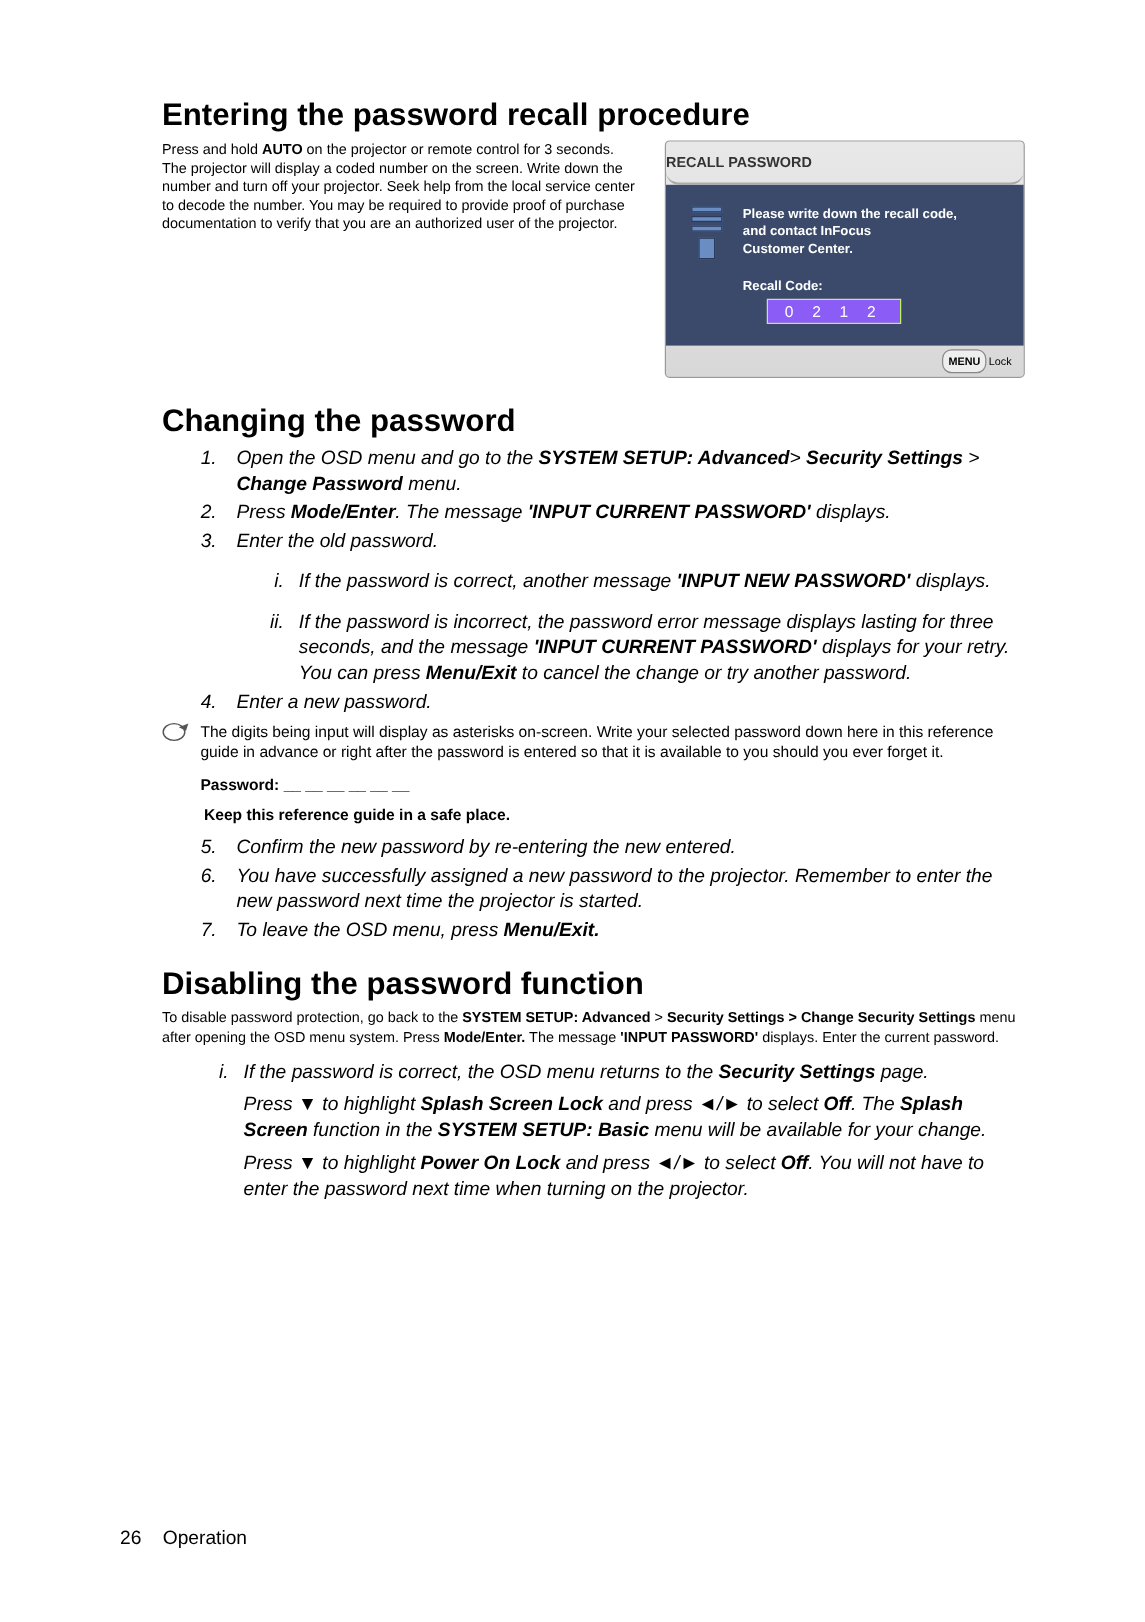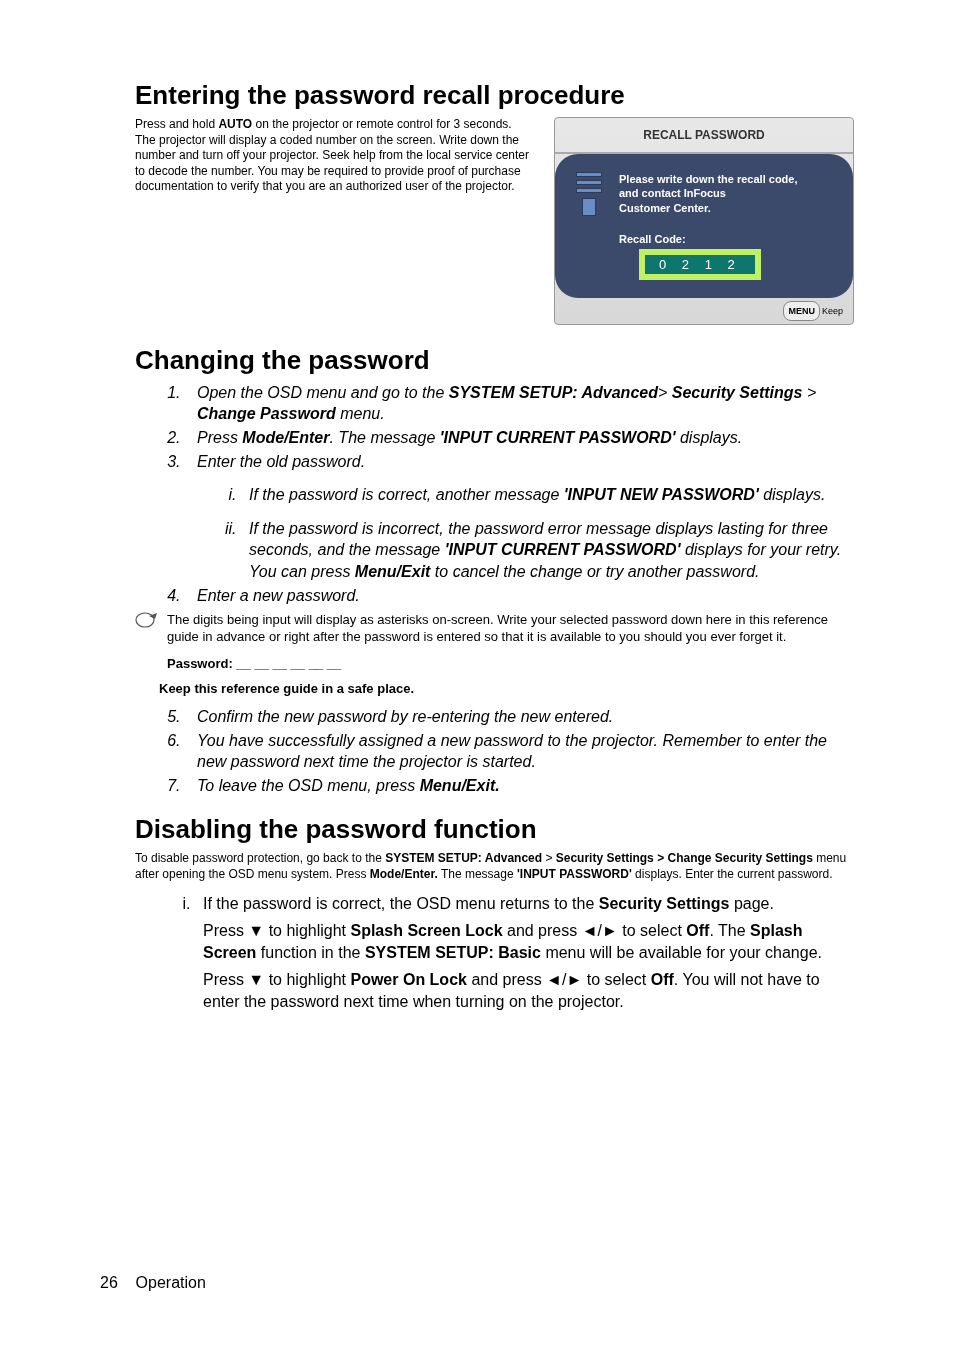--- a/index.html
+++ b/index.html
@@ -27,34 +27,33 @@
     }
     .intro-text { flex: 1; }
     .recall-box {
       width: 300px;
       border: 1px solid #999;
       border-radius: 4px;
       background: linear-gradient(#e8e8e8, #d8d8d8);
       font-size: 11px;
     }
     .recall-header {
-      text-align: center;
-      font-weight: bold;
-      padding: 10px 16px;
+      font-weight: bold;
+      padding: 10px 0;
       color: #333;
       border-bottom: 2px solid #aaa;
       font-size: 12px;
+      border-radius: 11px;
     }
     .recall-body {
       background: #3b4a6b;
       color: white;
       padding: 18px 14px 18px 14px;
       display: flex;
       gap: 10px;
-      border-radius: 23px;
     }
     .recall-icon {
       width: 40px;
       display: flex;
       flex-direction: column;
       align-items: center;
       gap: 3px;
     }
     .recall-icon-piece {
       width: 26px;
@@ -65,28 +64,28 @@
     .recall-icon-t {
       width: 14px;
       height: 18px;
       background: #6a8dc4;
       border: 1px solid #2a3a5a;
       margin-top: 2px;
     }
     .recall-msg { font-weight: bold; font-size: 11px; line-height: 1.3; }
     .recall-code-label { font-weight: bold; font-size: 11px; margin-top: 18px; }
     .recall-code-val {
-      background: #0f766e;
+      background: #8b5cf6;
       display: inline-block;
       padding: 2px 14px;
       margin-top: 4px;
       margin-left: 20px;
       font-size: 13px;
       letter-spacing: 6px;
-      border: 6px solid #bef264;
+      border: 1px solid #bef264;
     }
     .recall-footer {
       text-align: right;
       padding: 3px 10px;
       font-size: 9px;
     }
     .menu-badge {
       display: inline-block;
       background: #eee;
       border: 1px solid #888;
@@ -136,20 +135,21 @@
       font-size: 13px;
       font-weight: bold;
       margin: 10px 0;
     }
     .section { margin-bottom: 18px; }
     .sub-roman {
       list-style: lower-roman;
       padding-left: 60px;
       font-size: 16px;
       line-height: 1.35;
+      font-style: italic;
     }
     .sub-roman > li { padding-left: 8px; }
     .sub-text {
       margin-top: 6px;
       margin-bottom: 6px;
     }
     .arrow { font-family: Arial; }
     .footer {
       position: absolute;
       bottom: 60px;
@@ -178,21 +178,21 @@
         </div>
         <div>
           <div class="recall-msg">Please write down the recall code,</div>
           <div class="recall-msg">and contact InFocus</div>
           <div class="recall-msg">Customer Center.</div>
           <div class="recall-code-label">Recall Code:</div>
           <div class="recall-code-val">0 2 1 2</div>
         </div>
       </div>
       <div class="recall-footer">
-        <span class="menu-badge">MENU</span><span>Keep</span>
+        <span class="menu-badge">MENU</span><span>Lock</span>
       </div>
     </div>
   </div>
 </div>
 
 <div class="section">
   <h2>Changing the password</h2>
   <ol class="main-list">
     <li>
       <span>Open the OSD menu and go to the </span><b>SYSTEM SETUP: Advanced</b><span>&gt; </span><b>Security Settings</b><span> &gt; </span><b>Change Password</b><span> menu.</span>
@@ -217,21 +217,21 @@
   <div class="note-row">
     <div class="note-icon">
       <svg width="24" height="16" viewBox="0 0 24 16">
           <ellipse cx="10" cy="8" rx="9" ry="7" fill="none" stroke="#555" stroke-width="1.2"></ellipse>
           <path d="M14 4 L22 1 L20 7 Z" fill="#555"></path>
         </svg>
     </div>
     <div class="note-text">The digits being input will display as asterisks on-screen. Write your selected password down here in this reference guide in advance or right after the password is entered so that it is available to you should you ever forget it.</div>
   </div>
   <div class="small-bold" style="margin-left:32px;">Password: __ __ __ __ __ __</div>
-  <div class="small-bold" style="margin-left:24px;">Keep this reference guide in a safe place.</div>
+  <div class="small-bold" style="margin-left:35px;">Keep this reference guide in a safe place.</div>
 
   <ol class="main-list" start="5">
     <li>Confirm the new password by re-entering the new entered.</li>
     <li>You have successfully assigned a new password to the projector. Remember to enter the new password next time the projector is started.</li>
     <li>
       <span>To leave the OSD menu, press </span><b>Menu/Exit.</b>
     </li>
   </ol>
 </div>
 

